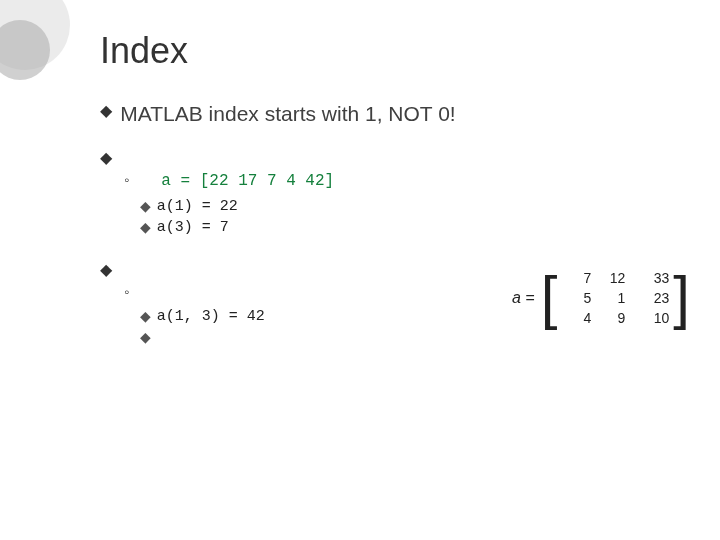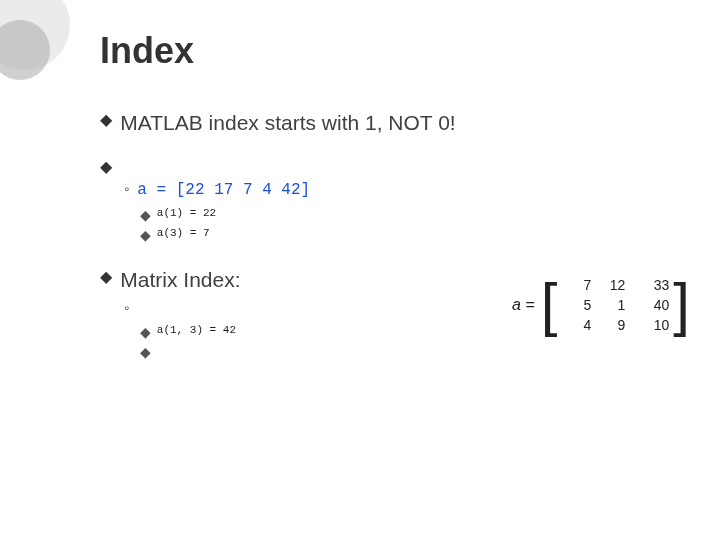--- a/index.html
+++ b/index.html
@@ -47,23 +47,23 @@
     .content {
       position: absolute;
       top: 30px;
       left: 100px;
       right: 30px;
       bottom: 20px;
     }
 
     .page-title {
       font-size: 36px;
-      font-weight: bold;
+      font-weight: normal;
       color: #333333;
-      margin-bottom: 36px;
+      margin-bottom: 27px;
     }
 
     .bullet-item {
       display: flex;
       align-items: flex-start;
       margin-bottom: 18px;
     }
 
     .bullet-diamond {
       font-size: 16px;
@@ -92,21 +92,22 @@
 
     .sub-bullet {
       font-size: 15px;
       color: #333;
       margin-right: 8px;
       flex-shrink: 0;
     }
 
     .sub-text {
       font-size: 16px;
-      color: #1d4ed8;
+      color: #15803d;
+      margin-left: 24px;
     }
 
     .sub-sub-list {
       margin-top: 8px;
       margin-left: 16px;
     }
 
     .sub-sub-item {
       display: flex;
       align-items: flex-start;
@@ -114,21 +115,21 @@
     }
 
     .sub-sub-diamond {
       font-size: 14px;
       color: #555;
       margin-right: 6px;
       flex-shrink: 0;
     }
 
     .sub-sub-text {
-      font-size: 11px;
+      font-size: 15px;
       color: #222;
       font-family: 'Courier New', monospace;
       text-align: right;
     }
 
     .matrix-section {
       display: flex;
       align-items: flex-start;
       justify-content: space-between;
     }
@@ -222,21 +223,20 @@
         </div>
       </div>
     </div>
   </div>
 
   <div class="bullet-item" style="flex-direction: column;">
     <div class="matrix-section" style="width:100%;">
       <div class="matrix-content">
         <div style="display:flex; align-items:flex-start;">
           <span class="bullet-diamond">◆</span>
-          <span class="bullet-text">Matrix Index:</span>
         </div>
         <div class="sub-list" style="margin-left: 24px;">
           <div class="sub-item">
             <span class="sub-bullet">◦</span>
           </div>
           <div class="sub-sub-list">
             <div class="sub-sub-item">
               <span class="sub-sub-diamond">◆</span>
               <span class="sub-sub-text">a(1, 3) = 42</span>
             </div>
@@ -251,21 +251,21 @@
         <span class="matrix-label">a =</span>
         <span class="matrix-bracket-left">[</span>
         <div class="matrix-numbers">
 
           <span class="matrix-cell">7</span>
           <span class="matrix-cell">12</span>
           <span class="matrix-cell">33</span>
 
           <span class="matrix-cell">5</span>
           <span class="matrix-cell">1</span>
-          <span class="matrix-cell">40</span>
+          <span class="matrix-cell">23</span>
 
           <span class="matrix-cell">4</span>
           <span class="matrix-cell">9</span>
           <span class="matrix-cell">10</span>
         </div>
         <span class="matrix-bracket-right">]</span>
       </div>
     </div>
   </div>
 

